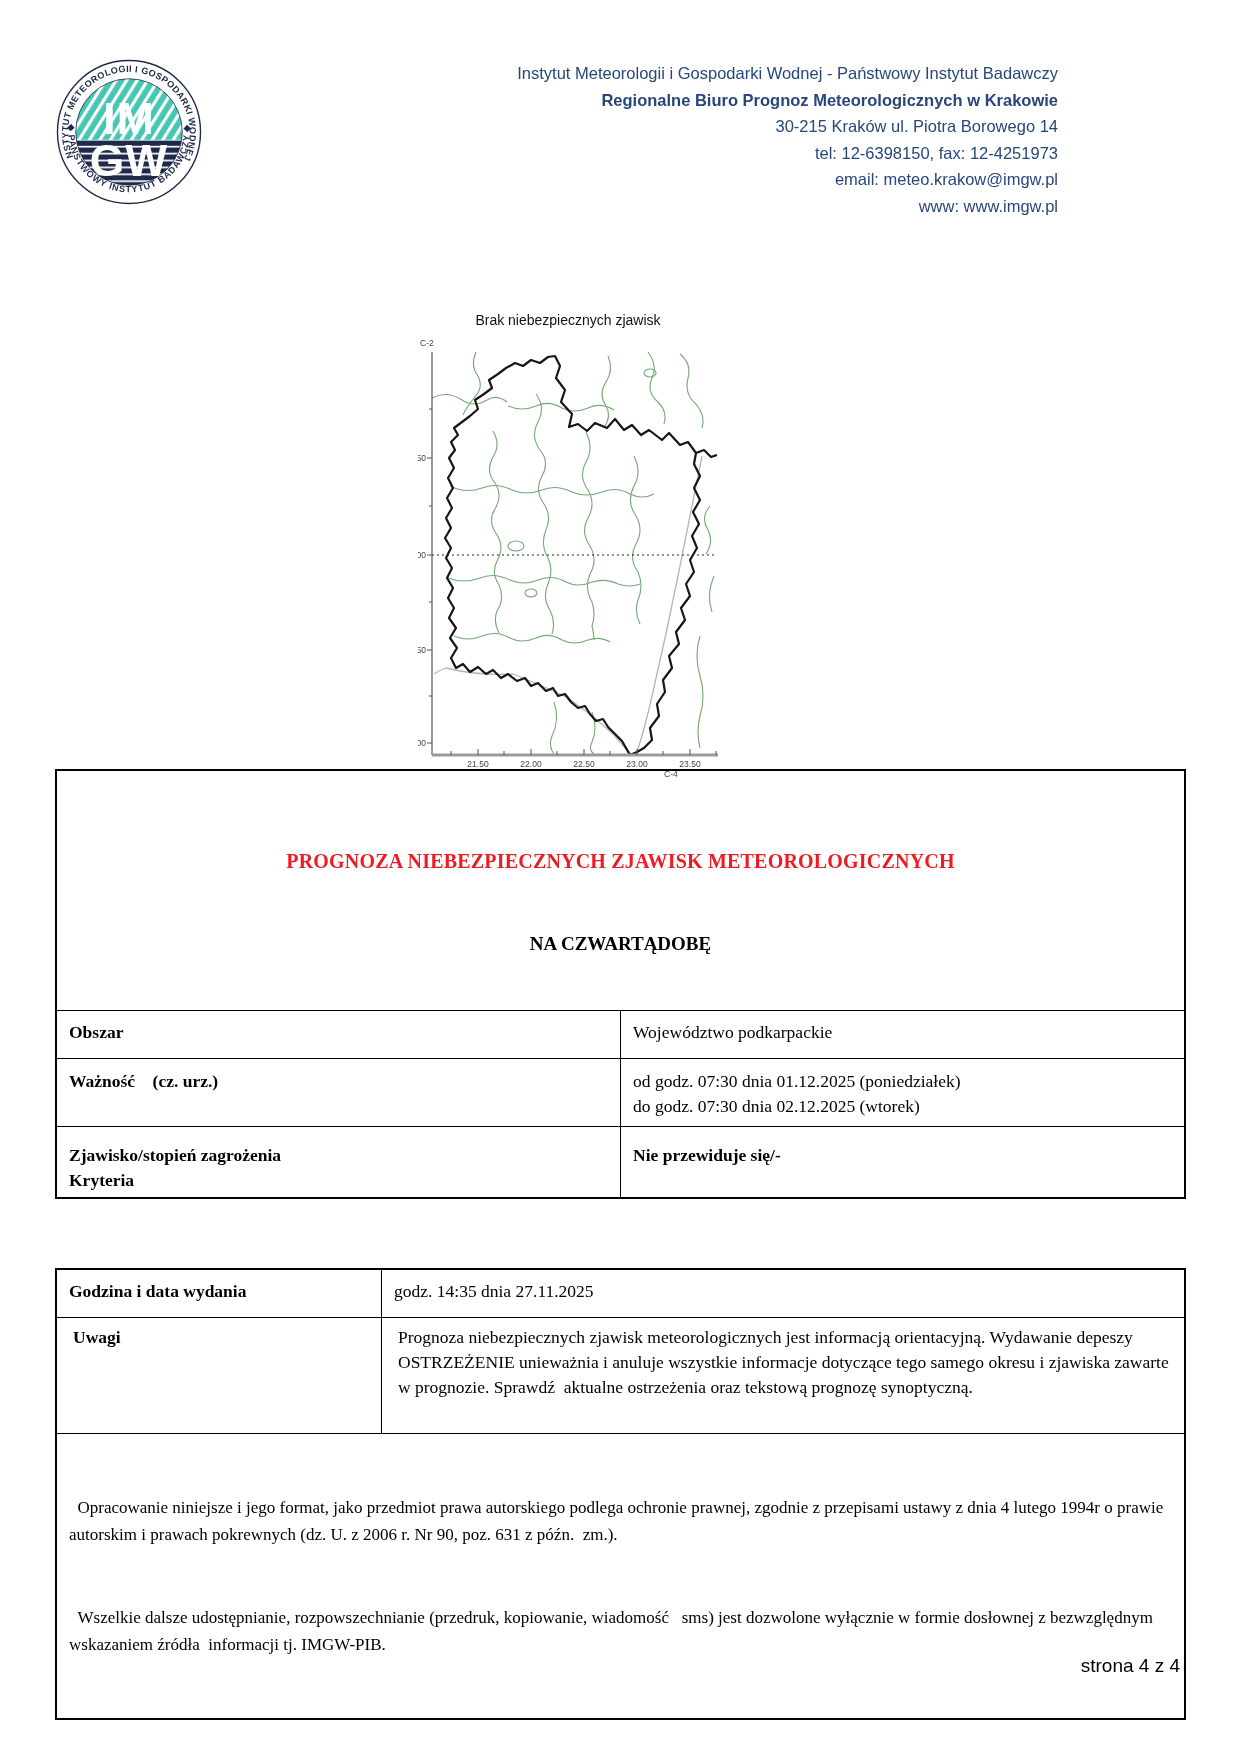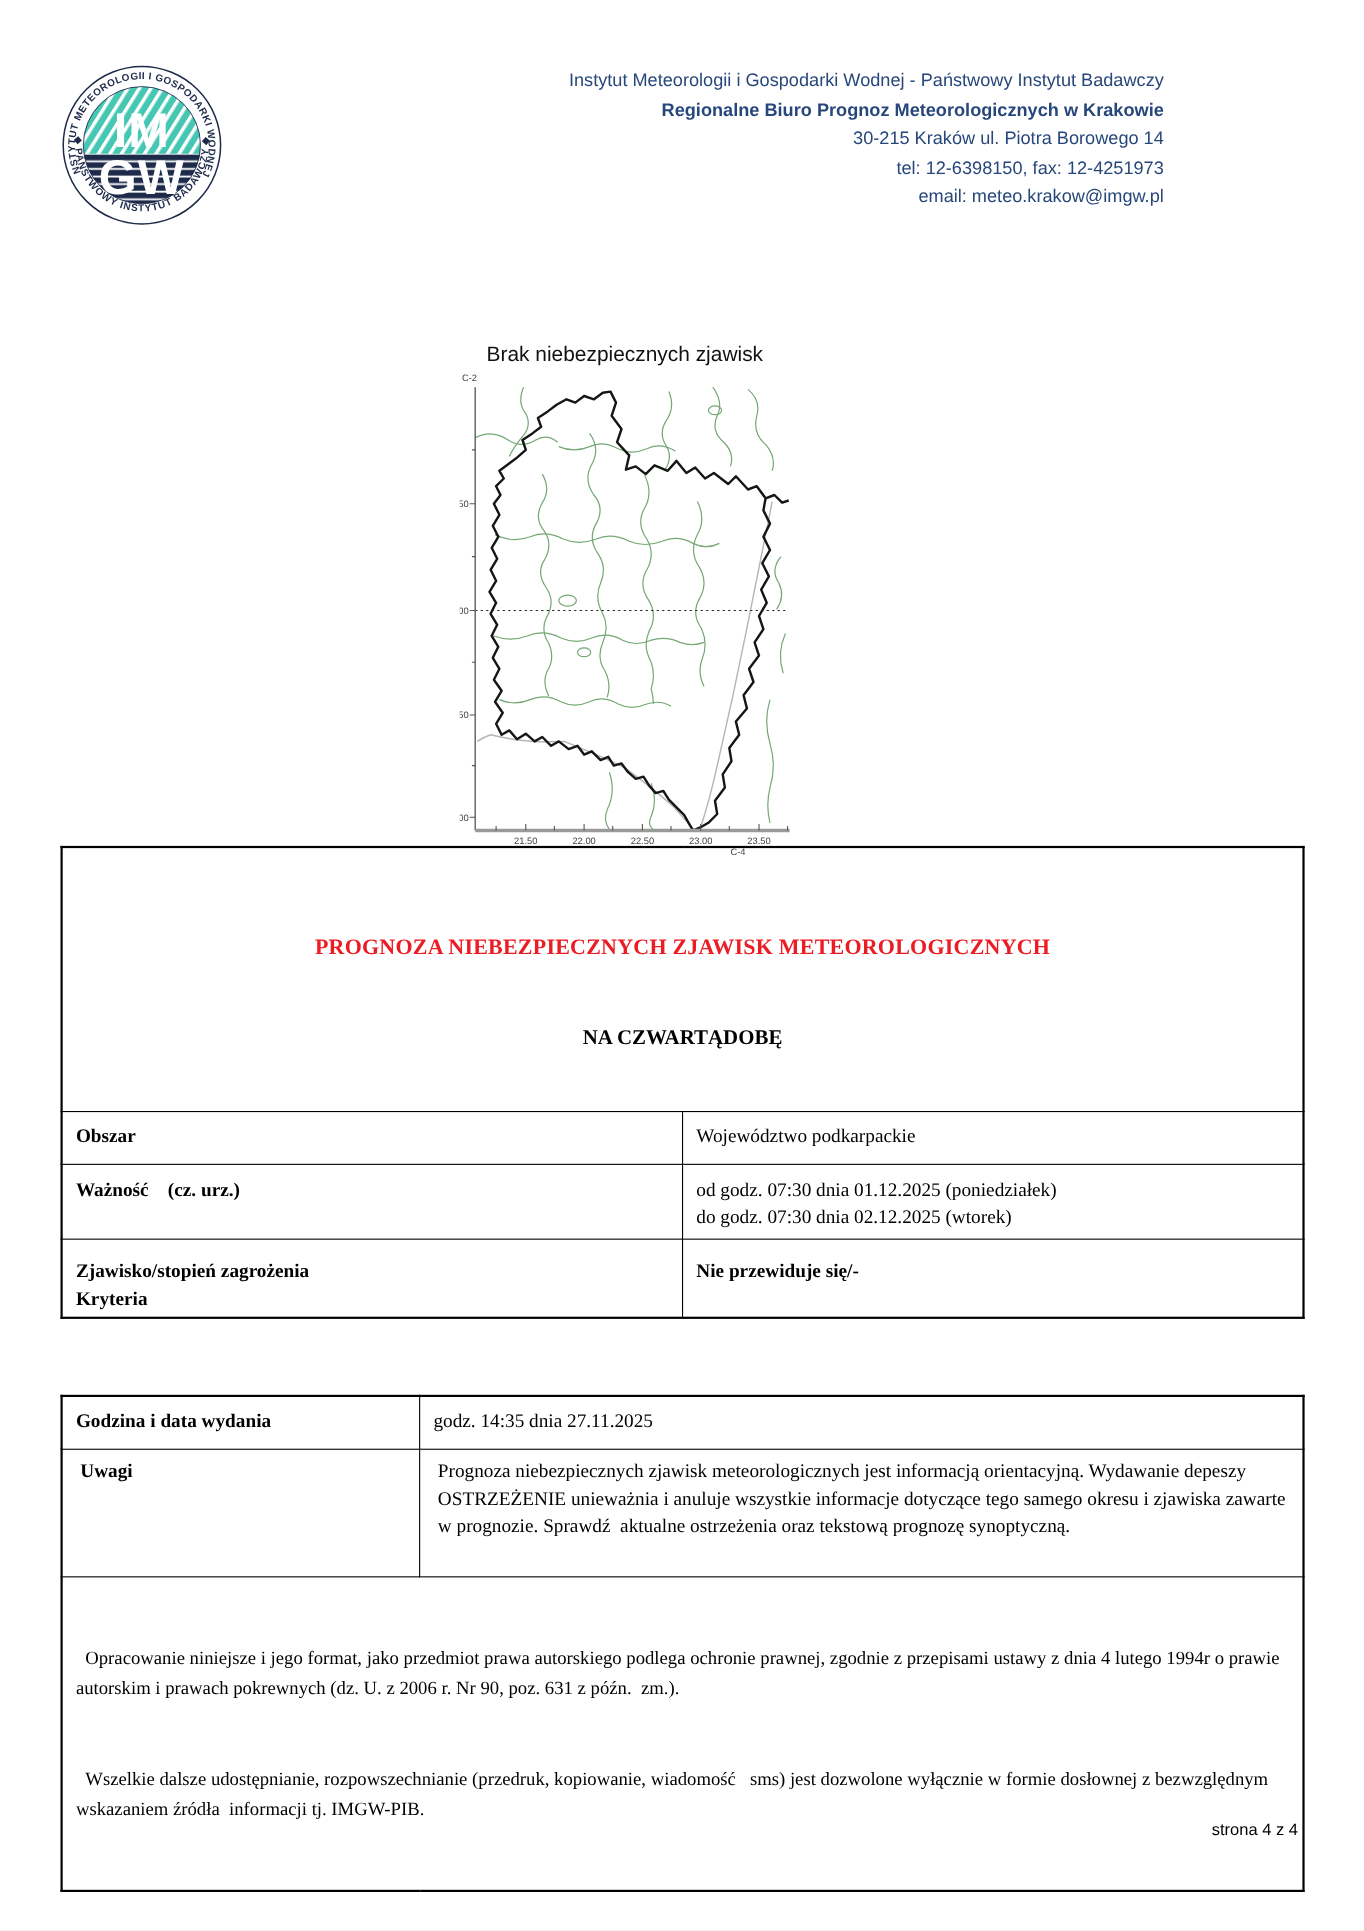--- a/index.html
+++ b/index.html
@@ -7,21 +7,21 @@
         font-family:"Liberation Serif",serif;color:#000;overflow:hidden;}
 
   
   .letterhead{position:absolute;top:60px;right:182px;text-align:right;
               font-family:"Liberation Sans",sans-serif;font-size:16.5px;line-height:26.5px;color:#27477B;}
   .letterhead .bold{font-weight:bold;}
   svg.logo{position:absolute;left:55px;top:58px;}
 
   
   .map-title{position:absolute;left:418px;top:312px;width:300px;text-align:center;
-             font-family:"Liberation Sans",sans-serif;font-size:19px;color:#111;}
+             font-family:"Liberation Sans",sans-serif;font-size:14px;color:#111;}
   svg.map{position:absolute;left:418px;top:336px;}
   .map-sans{font-family:"Liberation Sans",sans-serif;fill:#444;}
 
   
   table.doc{position:absolute;left:55px;width:1131px;border-collapse:collapse;table-layout:fixed;
             border:2.5px solid #000;font-size:17.5px;}
   table.doc td{border:1.6px solid #000;padding:4px 12px;vertical-align:top;
                white-space:pre-wrap;line-height:25px;}
   td.c1{width:300px;font-weight:bold;}
   .t1{top:769px;}
@@ -33,21 +33,21 @@
   tr.r-obszar{height:48px;} tr.r-obszar td{padding-top:9px;}
   tr.r-waznosc{height:68px;} tr.r-waznosc td{padding-top:10px;}
   tr.r-zjawisko{height:55px;} tr.r-zjawisko td{padding-top:16px;}
   tr.r-zjawisko td.v{font-weight:bold;}
   tr.r-godzina{height:48px;} tr.r-godzina td{padding-top:9px;}
   tr.r-uwagi{height:116px;} tr.r-uwagi td{padding-top:7px;padding-left:16px;}
   tr.r-uwagi .tail{font-weight:normal;}
   tr.r-copy{height:126px;} tr.r-copy td{padding-top:5px;font-size:17px;line-height:27.5px;}
 
   .pagenum{position:absolute;top:1655px;right:60px;font-family:"Liberation Sans",sans-serif;
-           font-size:15px;color:#000;}
+           font-size:19px;color:#000;}
 </style>
 </head>
 <body>
 
 <div class="page">
 
   <svg class="logo" width="148" height="148" viewBox="0 0 150 150">
     <defs>
       <clipPath id="core">
           <circle cx="75" cy="75" r="54"></circle>
@@ -78,20 +78,21 @@
       <textPath href="#arcBot" startOffset="50%" text-anchor="middle">◆ PAŃSTWOWY INSTYTUT BADAWCZY ◆</textPath>
     </text>
   </svg>
 
   <div class="letterhead">
     <div>Instytut Meteorologii i Gospodarki Wodnej - Państwowy Instytut Badawczy</div>
     <div class="bold">Regionalne Biuro Prognoz Meteorologicznych w Krakowie</div>
     <div>30-215 Kraków ul. Piotra Borowego 14</div>
     <div>tel: 12-6398150, fax: 12-4251973</div>
     <div>email: meteo.krakow@imgw.pl</div>
+    <div>www: www.imgw.pl</div>
   </div>
 
   <div class="map-title">Brak niebezpiecznych zjawisk</div>
 
   <svg class="map" width="300" height="442" viewBox="0 0 300 442">
 
     <g stroke="#74A874" stroke-width="1.1" fill="none">
       <path d="M 14,62 q 15,-8 30,2 q 12,8 25,0 q 10,-6 20,2"></path>
       <path d="M 58,16 q -6,14 2,24 q 6,12 -4,22 q -8,10 -11,17"></path>
       <path d="M 230,16 q 10,14 4,26 q -6,14 6,24 q 10,10 6,22"></path>

